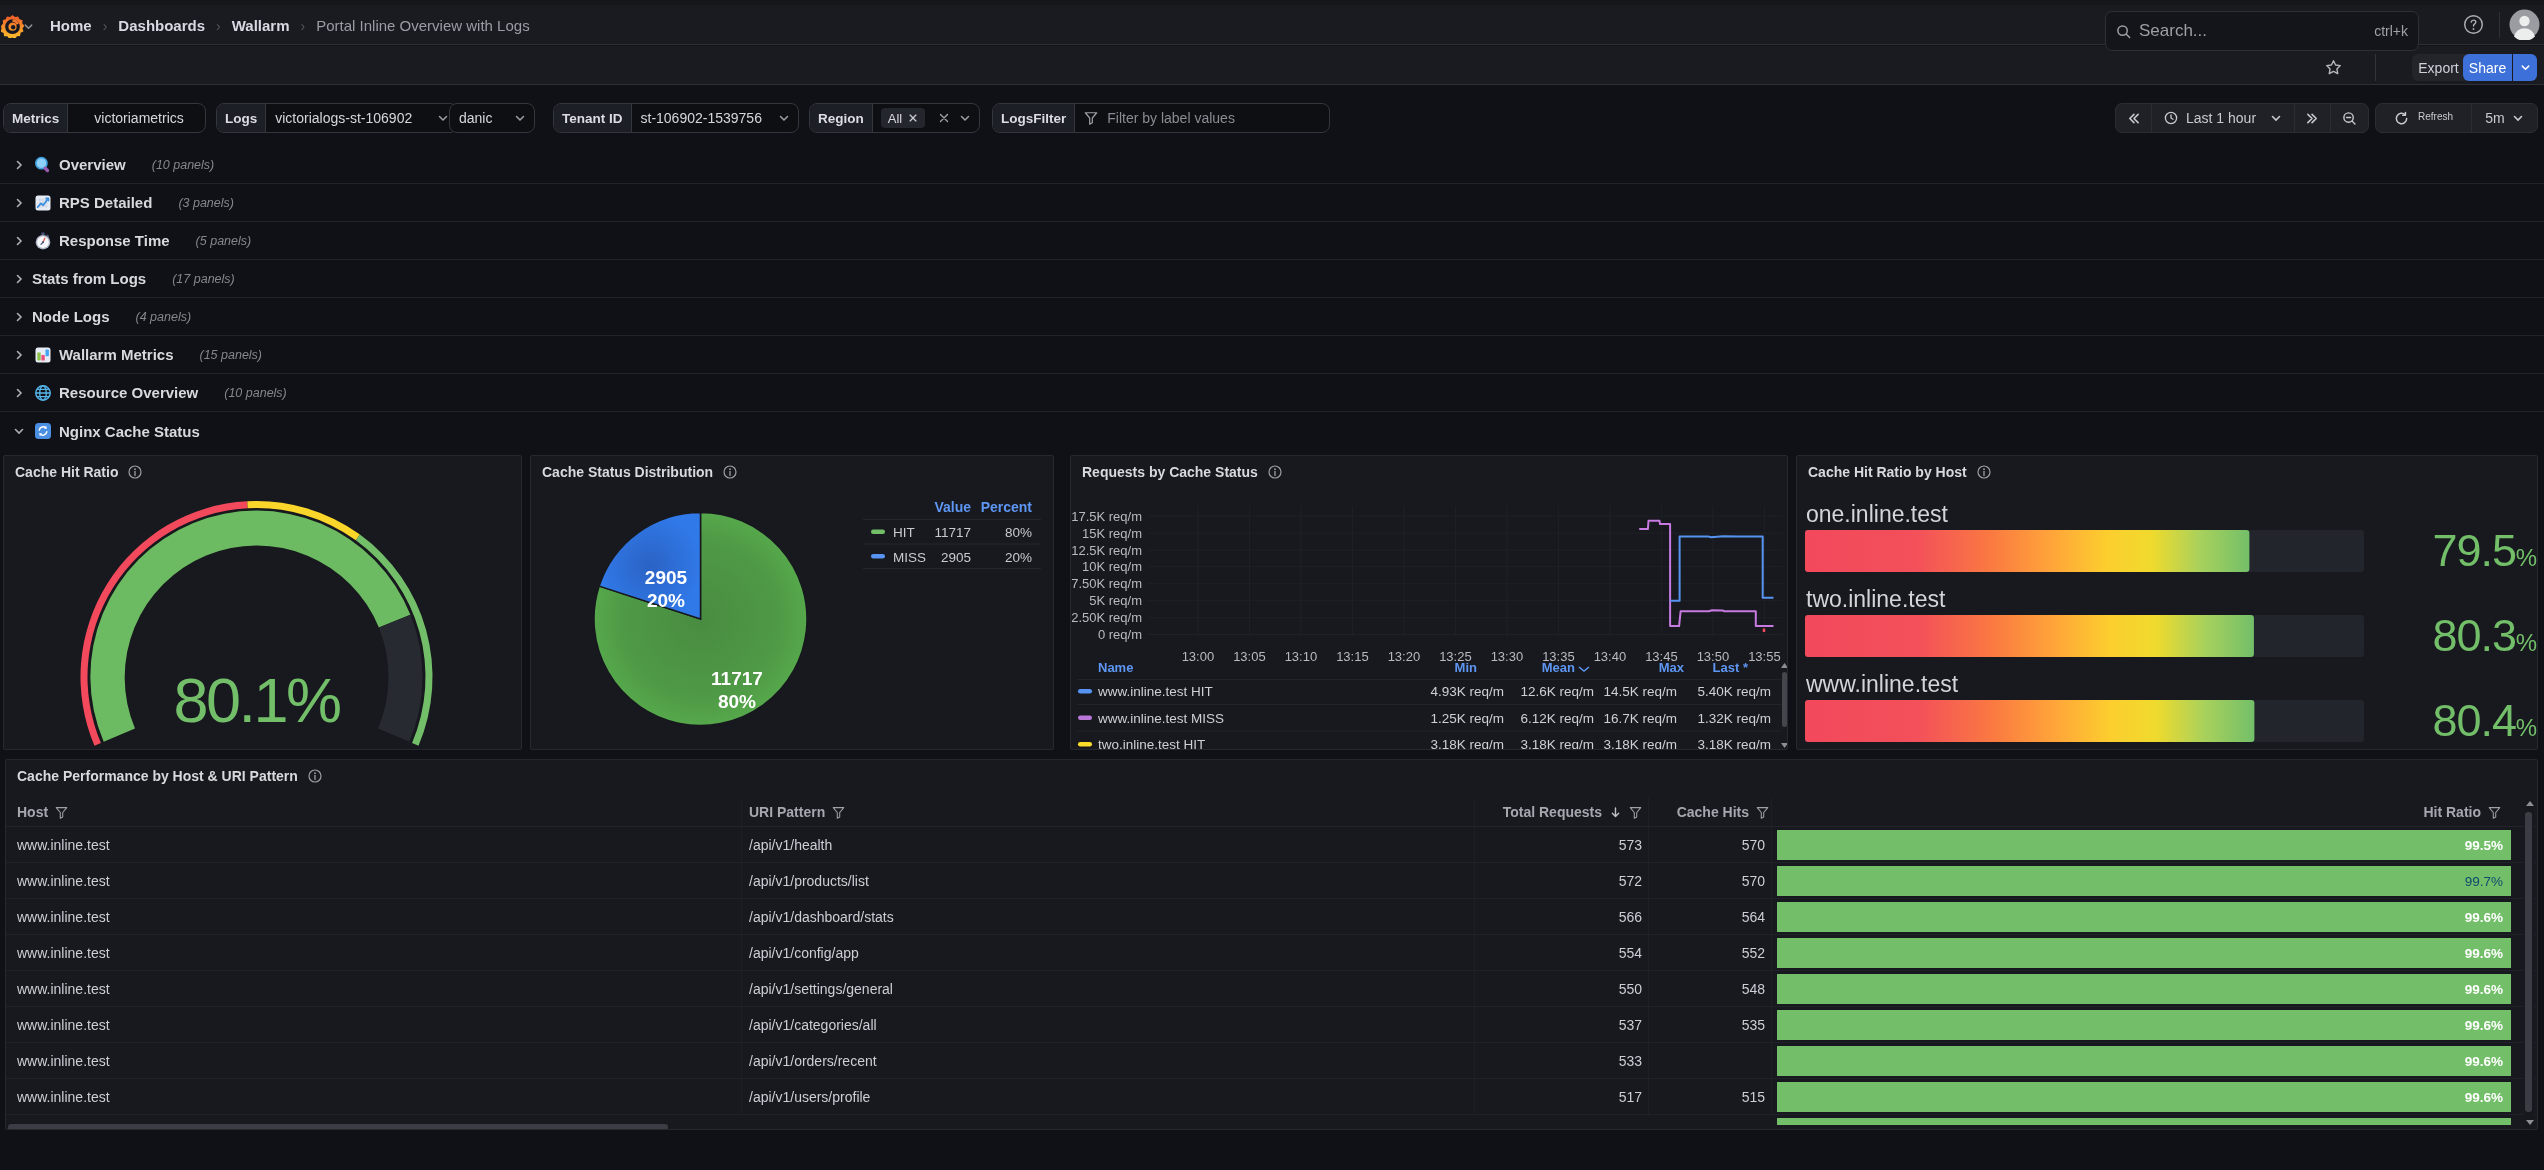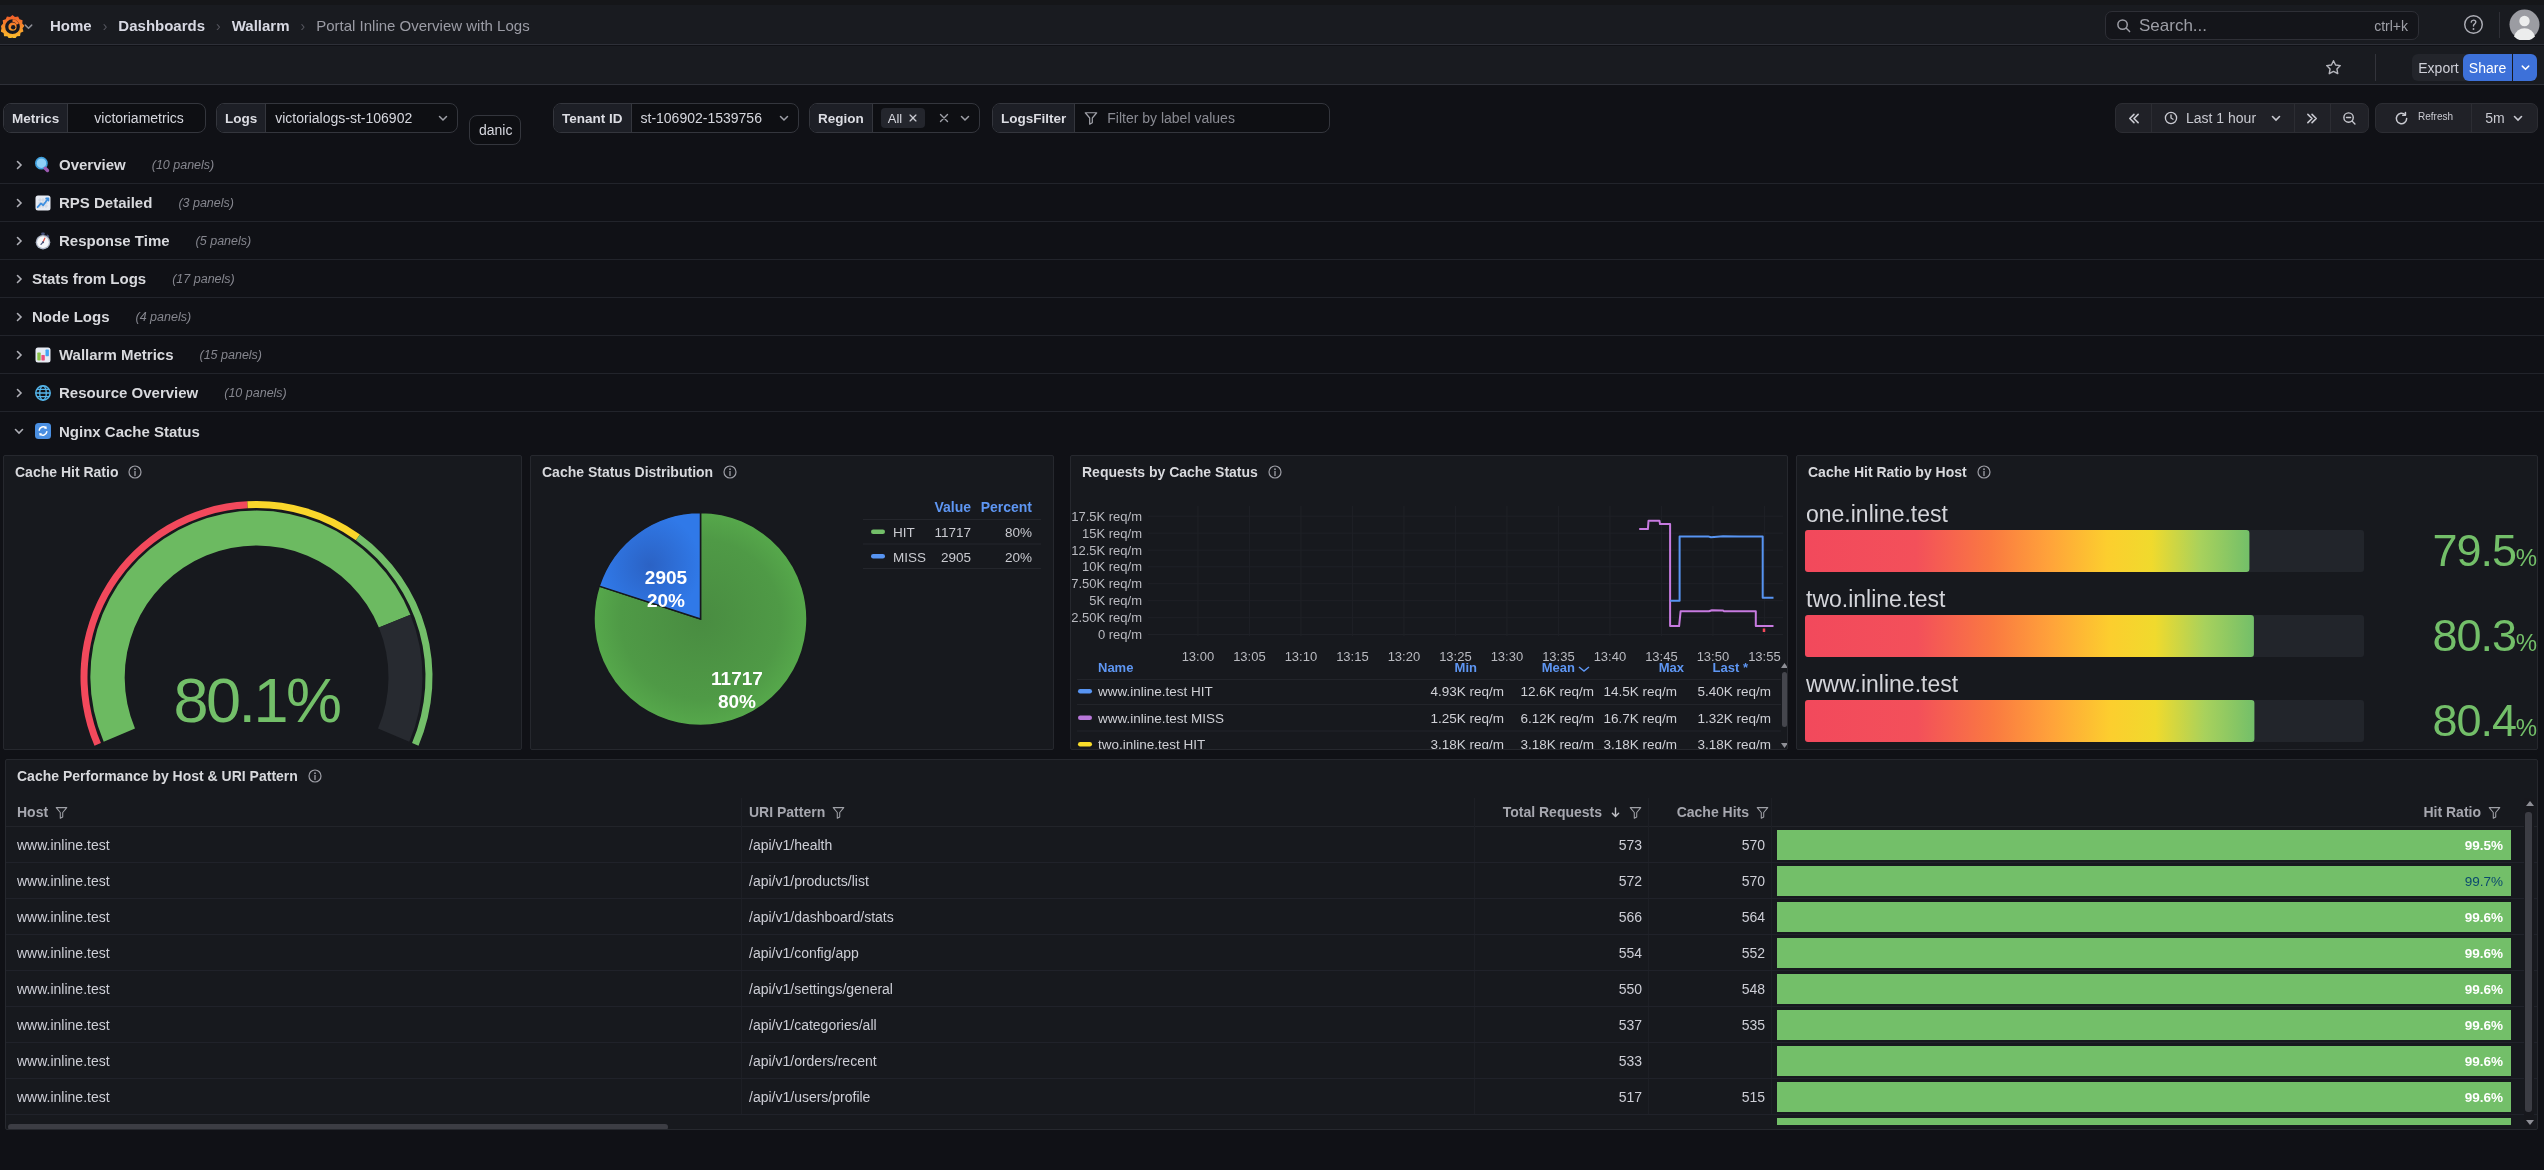--- a/index.html
+++ b/index.html
@@ -4,21 +4,21 @@
 <style>
 * { margin:0; padding:0; box-sizing:border-box; }
 html,body { width:2544px; height:1170px; background:#101116; font-family:"Liberation Sans", sans-serif; overflow:hidden; position:relative; }
 .abs { position:absolute; }
 .topstrip { left:0; top:0; width:2544px; height:5px; background:#151619; }
 .nav { left:0; top:5px; width:2544px; height:40px; background:#191b20; border-bottom:1px solid #2e3038; }
 .actionbar { left:0; top:46px; width:2544px; height:39px; background:#191b20; border-bottom:1px solid #2e3038; }
 .crumb { font-size:15px; font-weight:700; color:#d8d9e3; }
 .crumb.last { color:#9b9ca5; font-weight:400; }
 .crumbsep { color:#55565e; font-size:14px; font-weight:400; }
-.searchbox { left:2105px; top:11px; width:314px; height:29px; background:#14151a; border:1px solid #2e2f36; border-radius:7px; color:#9d9ea6; font-size:17px; display:flex; align-items:center; }
+.searchbox { left:2105px; top:11px; width:314px; height:40px; background:#14151a; border:1px solid #2e2f36; border-radius:7px; color:#9d9ea6; font-size:17px; display:flex; align-items:center; }
 .btn { display:flex; align-items:center; justify-content:center; border-radius:6px; font-size:14px; }
 .pill { position:absolute; top:103px; height:30px; border:1px solid #34363d; border-radius:8px; background:#0e0f13; display:flex; align-items:stretch; overflow:hidden; }
 .pill .lbl { background:#1d1f26; color:#dcdde3; font-weight:700; font-size:13.5px; display:flex; align-items:center; padding:0 8px; border-right:1px solid #34363d; white-space:nowrap; }
 .pill .val { color:#d6d7de; font-size:14px; display:flex; align-items:center; padding:0 9px; white-space:nowrap; }
 .chev { width:12px; height:12px; }
 .rowhdr { position:absolute; left:0; width:2544px; height:38px; border-bottom:1px solid #22242b; display:flex; align-items:center; }
 .rowhdr .rchev { margin-left:13px; width:12px; height:12px; }
 .rowhdr .ricon { margin-left:9px; width:18px; height:18px; }
 .rowhdr .rtitle { margin-left:7px; font-size:15px; font-weight:700; color:#d8d9dd; }
 .rowhdr .rcount { margin-left:26px; font-size:12.5px; font-style:italic; color:#85868e; }
@@ -102,21 +102,21 @@
 </div>
 <div class="pill" style="left:216px;width:242px;">
  <div class="lbl">Logs</div>
  <div class="val">victorialogs-st-106902</div>
  <div class="val" style="padding:0 8px 0 0;margin-left:auto;">
       <svg class="chev" viewBox="0 0 12 12">
         <path d="M2.5 4.5L6 8l3.5-3.5" stroke="#9fa0a8" stroke-width="1.5" fill="none" stroke-linecap="round"></path>
       </svg>
     </div>
 </div>
-<div class="pill" style="left:469px;width:52px;margin-top:12px;">
+<div class="pill" style="left:449px;width:86px;">
  <div class="val">danic</div>
  <div class="val" style="padding:0 8px 0 0;margin-left:auto;">
       <svg class="chev" viewBox="0 0 12 12">
         <path d="M2.5 4.5L6 8l3.5-3.5" stroke="#9fa0a8" stroke-width="1.5" fill="none" stroke-linecap="round"></path>
       </svg>
     </div>
 </div>
 <div class="pill" style="left:553px;width:246px;">
  <div class="lbl">Tenant ID</div>
  <div class="val">st-106902-1539756</div>

